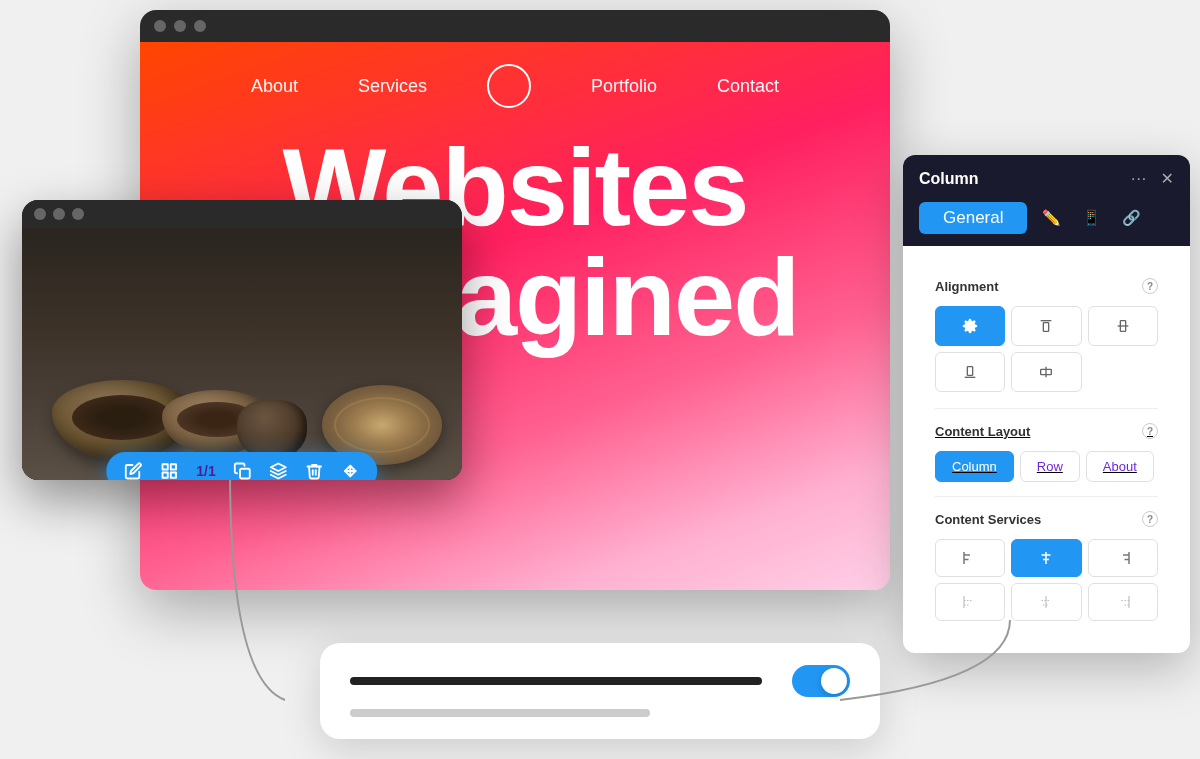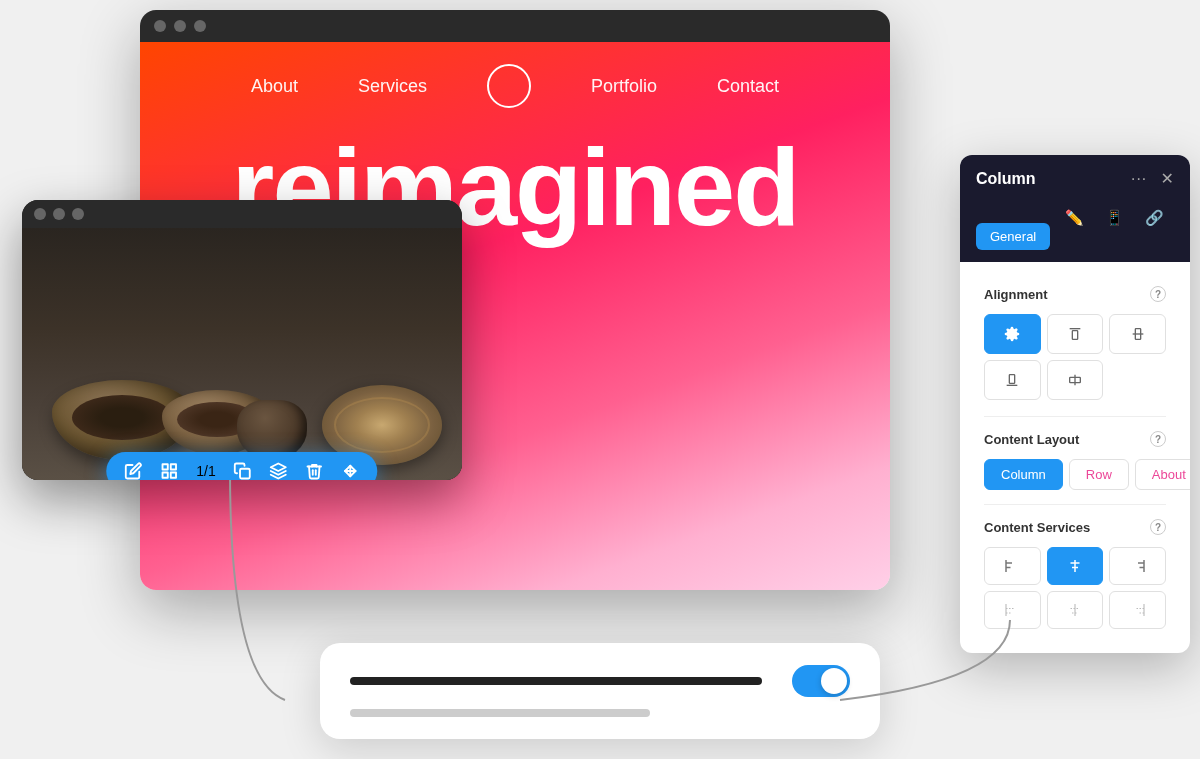--- a/index.html
+++ b/index.html
@@ -223,31 +223,31 @@
     .toolbar-icon {
       color: white;
       font-size: 18px;
       cursor: pointer;
       display: flex;
       align-items: center;
       justify-content: center;
     }
 
     .toolbar-badge {
-      color: #000000;
+      color: #4c1d95;
       font-size: 14px;
-      font-weight: 400;
+      font-weight: 700;
     }
 
     
     .column-panel {
       position: absolute;
       right: 10px;
       top: 155px;
-      width: 230px;
+      width: 287px;
       background: white;
       border-radius: 12px;
       box-shadow: 0 15px 50px rgba(0,0,0,0.25);
       overflow: hidden;
     }
 
     .panel-header {
       background: #1a1a2e;
       padding: 14px 16px;
       display: flex;
@@ -274,46 +274,45 @@
     }
 
     .panel-tabs {
       background: #1a1a2e;
       display: flex;
       padding: 0 16px 12px;
       gap: 8px;
     }
 
     .panel-tab {
-      padding: 6px 14px;
+      padding: 6px 24px;
       border-radius: 6px;
-      font-size: 13px;
-      cursor: pointer;
-      margin-top: 21px;
+      font-size: 17px;
+      cursor: pointer;
     }
 
     .panel-tab.active {
       background: #2196F3;
       color: white;
     }
 
     .panel-tab-icon {
       width: 32px;
       height: 32px;
       border-radius: 6px;
       display: flex;
       align-items: center;
       justify-content: center;
       cursor: pointer;
       color: #aaa;
       font-size: 15px;
     }
 
     .panel-body {
-      padding: 24px;
+      padding: 32px;
       border-radius: 10px;
     }
 
     .section-label {
       font-size: 13px;
       font-weight: 600;
       color: #333;
       margin-bottom: 12px;
       display: flex;
       align-items: center;
@@ -360,35 +359,36 @@
     }
 
     .panel-divider {
       height: 1px;
       background: #eee;
       margin: 14px 0;
     }
 
     .content-layout-section {
       margin-bottom: 14px;
+      text-decoration: underline;
     }
 
     .layout-buttons {
       display: flex;
       gap: 6px;
     }
 
     .layout-btn {
       padding: 7px 16px;
       border-radius: 6px;
       border: 1px solid #e0e0e0;
       background: white;
       font-size: 13px;
       cursor: pointer;
-      color: #ec4899;
+      color: #6d28d9;
     }
 
     .layout-btn.active {
       background: #2196F3;
       color: white;
       border-color: #2196F3;
     }
 
     .content-align-grid {
       display: grid;
@@ -502,20 +502,21 @@
   </div>
   <div class="website-content">
     <nav class="site-nav">
       <span class="nav-link">About</span>
       <span class="nav-link">Services</span>
       <div class="nav-logo"></div>
       <span class="nav-link">Portfolio</span>
       <span class="nav-link">Contact</span>
     </nav>
     <div class="hero-text">
+      <div class="hero-title">Websites</div>
       <div class="hero-title">reimagined</div>
     </div>
   </div>
 </div>
 
 <div class="image-panel">
   <div class="image-browser-bar">
     <div class="browser-dot"></div>
     <div class="browser-dot"></div>
     <div class="browser-dot"></div>

